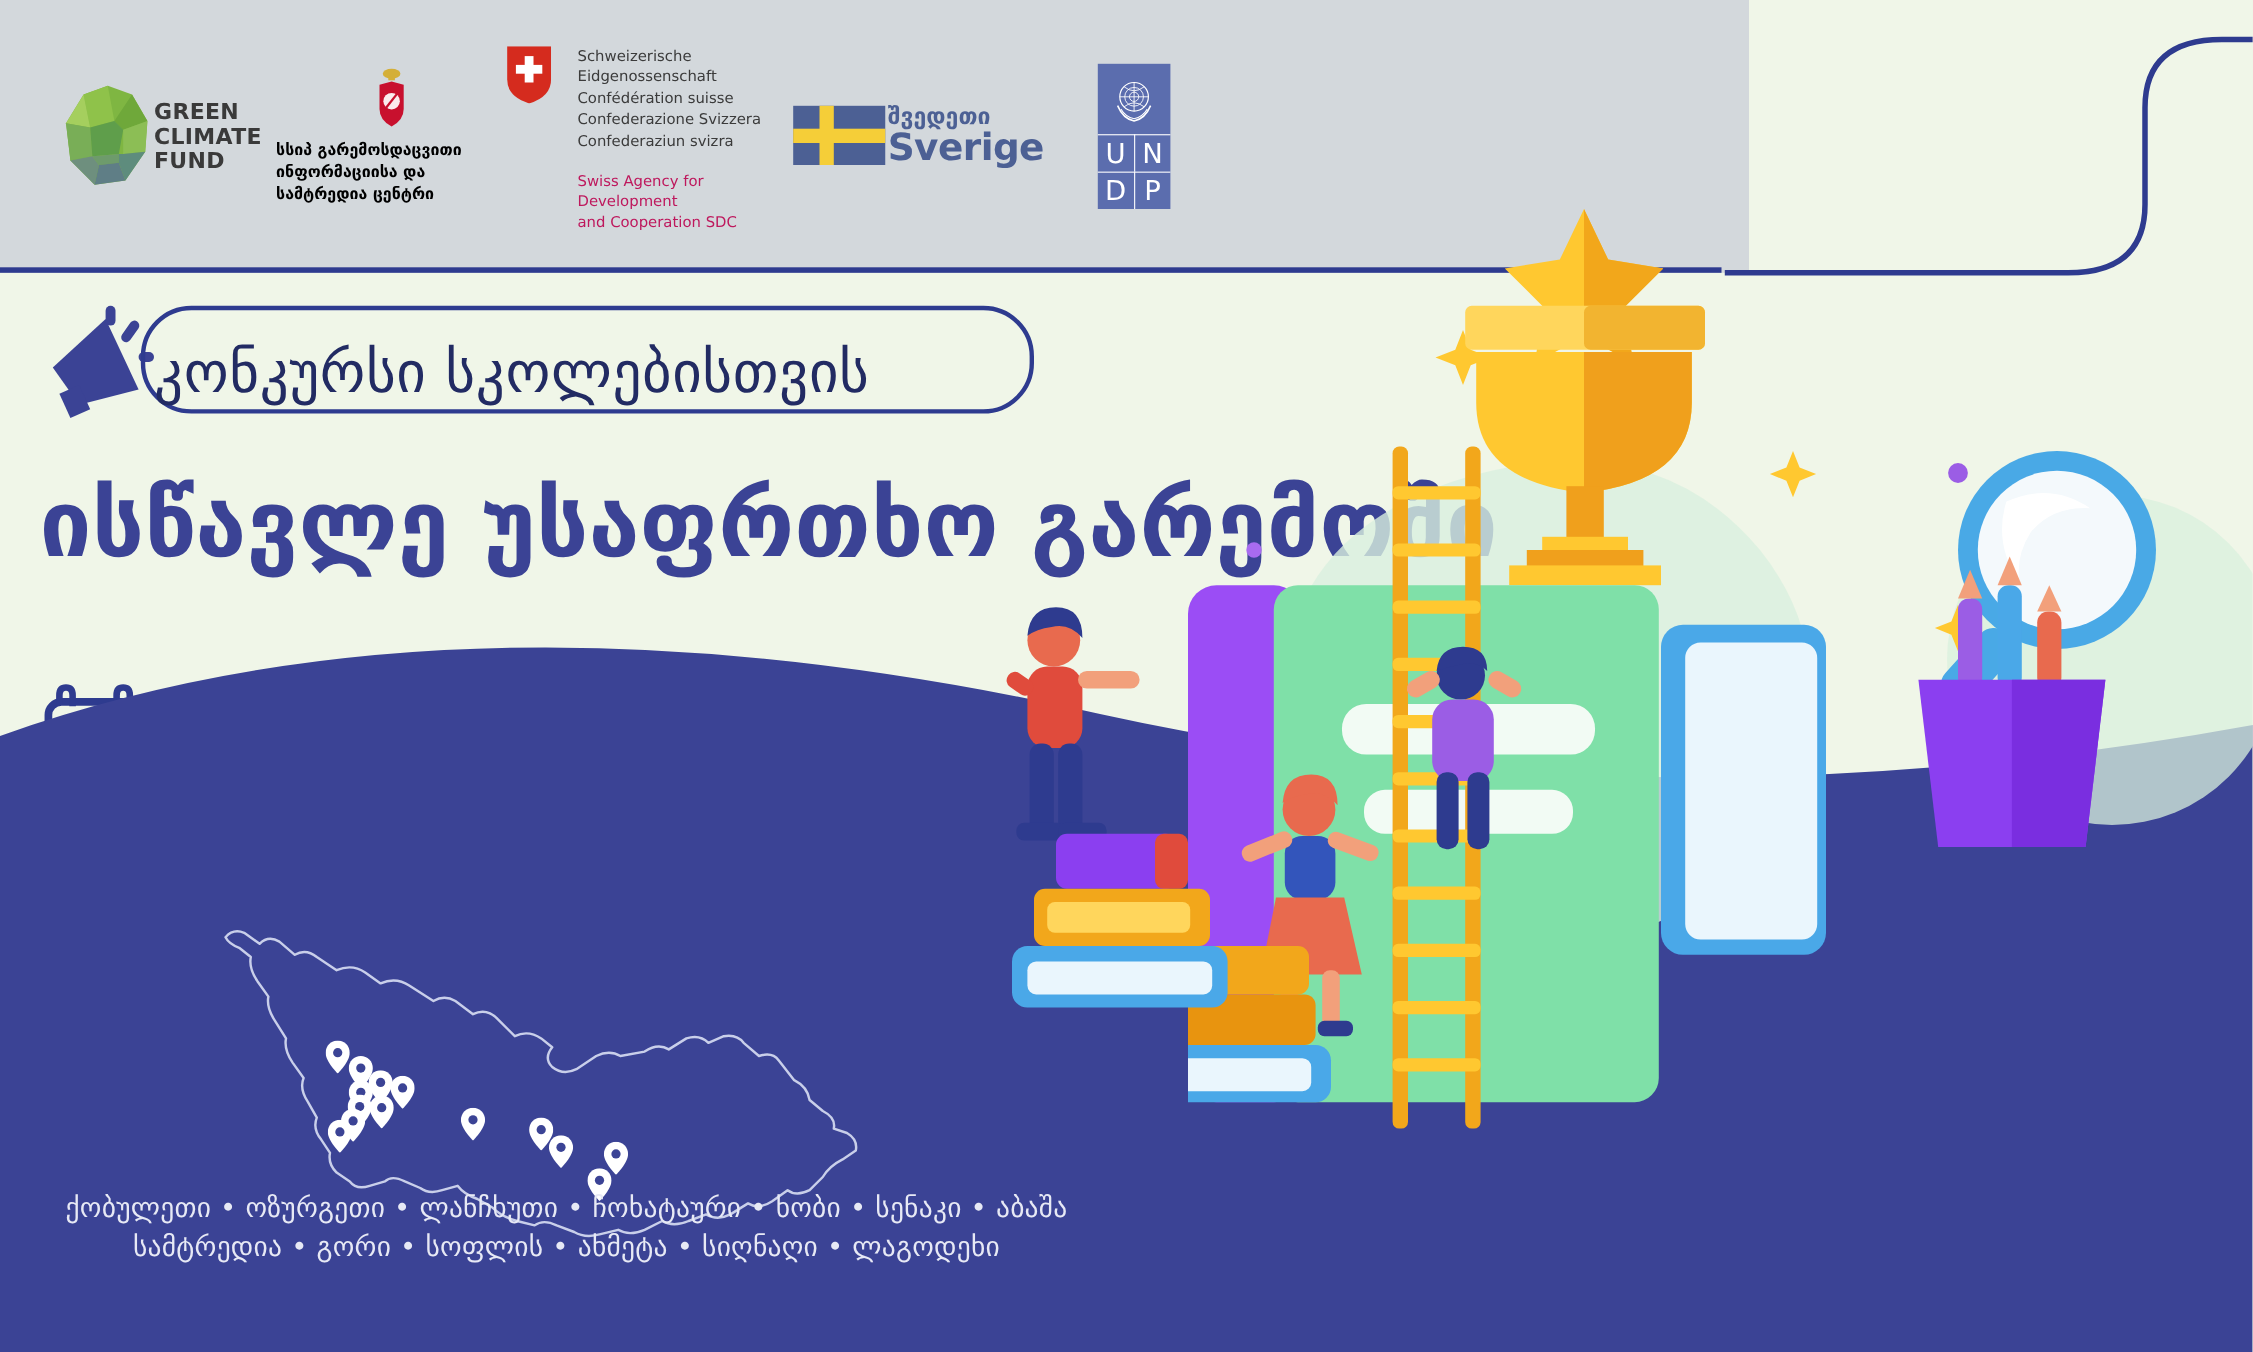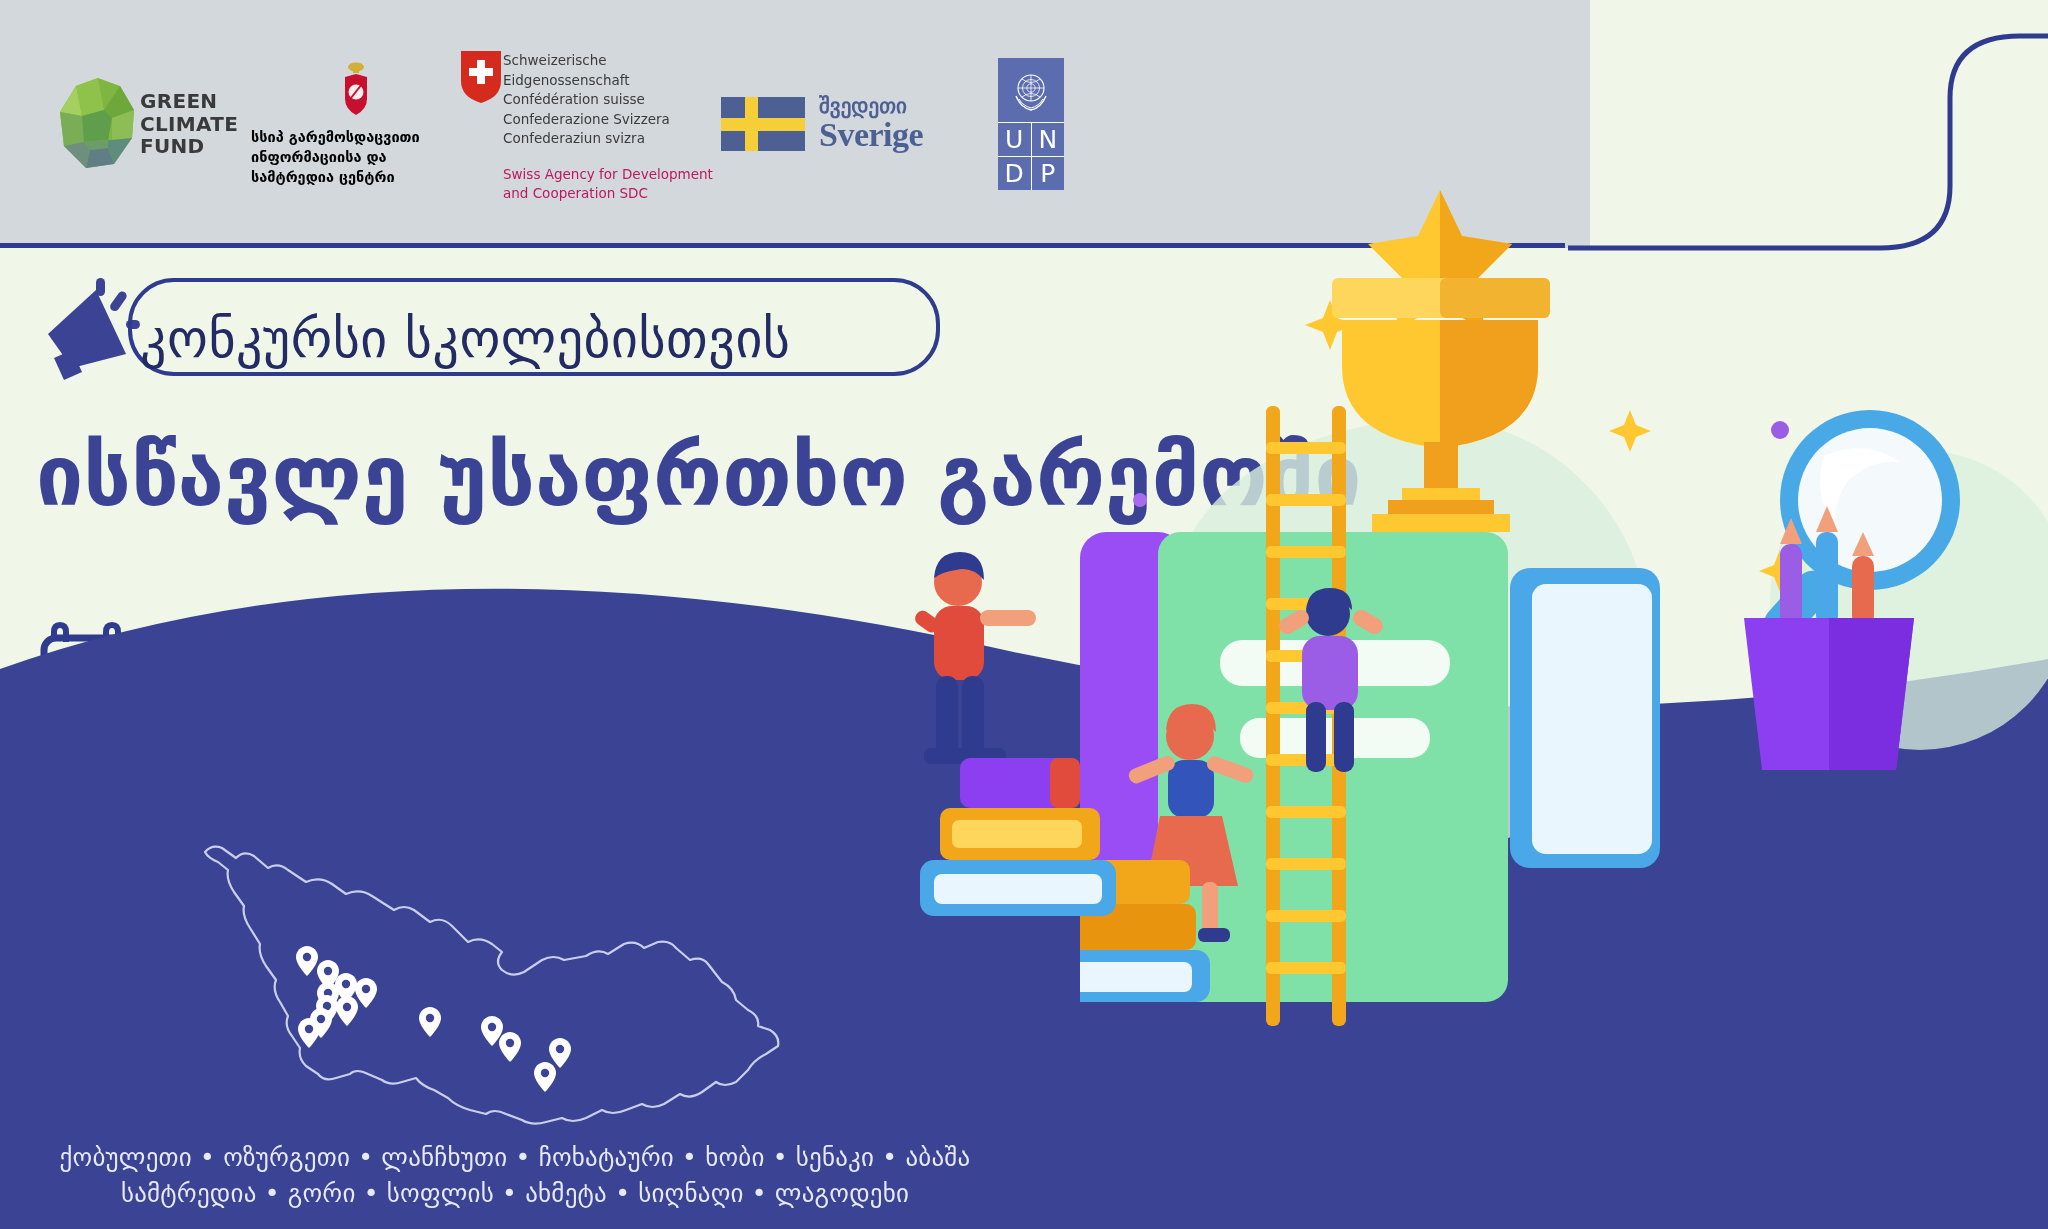--- a/index.html
+++ b/index.html
@@ -29,26 +29,26 @@
   .gcf-text{font-family:"DejaVu Sans","Liberation Sans",sans-serif;font-weight:700;font-size:20px;line-height:1.12;color:#3A3A3A;letter-spacing:.3px;}
 
   .moepa{width:250px;display:flex;flex-direction:column;align-items:center;gap:6px;}
   .moepa-cap{font-size:14.5px;font-weight:700;color:#2a2a2a;text-align:center;line-height:1.35;}
   .crest{width:62px;height:66px;}
   .crest.sm{width:36px;height:60px;}
 
   .eiec{width:210px;display:flex;flex-direction:column;align-items:center;gap:6px;}
   .eiec-cap{font-size:14.5px;font-weight:700;color:#000000;text-align:left;line-height:1.4;width:100%;}
 
-  .sdc{width:260px;display:flex;gap:2px;align-items:flex-start;padding-top:6px;}
+  .sdc{width:260px;display:flex;gap:24px;align-items:flex-start;padding-top:6px;}
   .swiss-flag{width:40px;height:52px;flex:none;}
   .sdc-lines{font-size:13.5px;color:#3b3b3b;line-height:1.45;}
   .sdc-bold{font-weight:400;font-size:13.5px;color:#be185d;line-height:1.4;margin-top:16px;}
 
-  .sverige{width:250px;display:flex;align-items:center;gap:14px;font-family:Liberation Serif, serif;}
+  .sverige{width:250px;display:flex;align-items:flex-start;gap:2px;}
   .se-flag{width:84px;height:54px;flex:none;}
   .se-ka{font-size:21px;color:#4C6094;font-weight:600;line-height:1;}
   .se-en{font-size:34px;color:#4C6094;font-weight:700;line-height:1.05;letter-spacing:-.5px;}
 
   .undp{width:120px;display:flex;justify-content:center;}
   .undp-box{width:66px;background:#5B6DAE;display:flex;flex-direction:column;}
   .undp-emblem{height:64px;display:flex;align-items:center;justify-content:center;}
   .undp-row{display:flex;}
   .undp-cell{flex:1;height:33px;color:#fff;font-size:25px;font-weight:400;display:flex;align-items:center;justify-content:center;
              border-top:1.5px solid #fff;}
@@ -86,21 +86,21 @@
   }
 
   
   .wave{position:absolute;left:0;bottom:0;width:2048px;height:700px;}
 
   
   .map-wrap{position:absolute;left:150px;top:830px;width:680px;height:300px;}
   .pin{position:absolute;width:22px;height:30px;}
 
   .cities{
-    position:absolute;left:0;top:1140px;width:1030px;text-align:center;
+    position:absolute;left:0;top:1080px;width:1030px;text-align:center;
     color:#E7E9F5;font-size:25px;line-height:1.42;letter-spacing:.2px;
   }
   .cities div{white-space:nowrap;}
 
   
   .illus{position:absolute;left:1080px;top:170px;width:968px;height:1000px;}
 </style>
 </head>
 <body>
 

